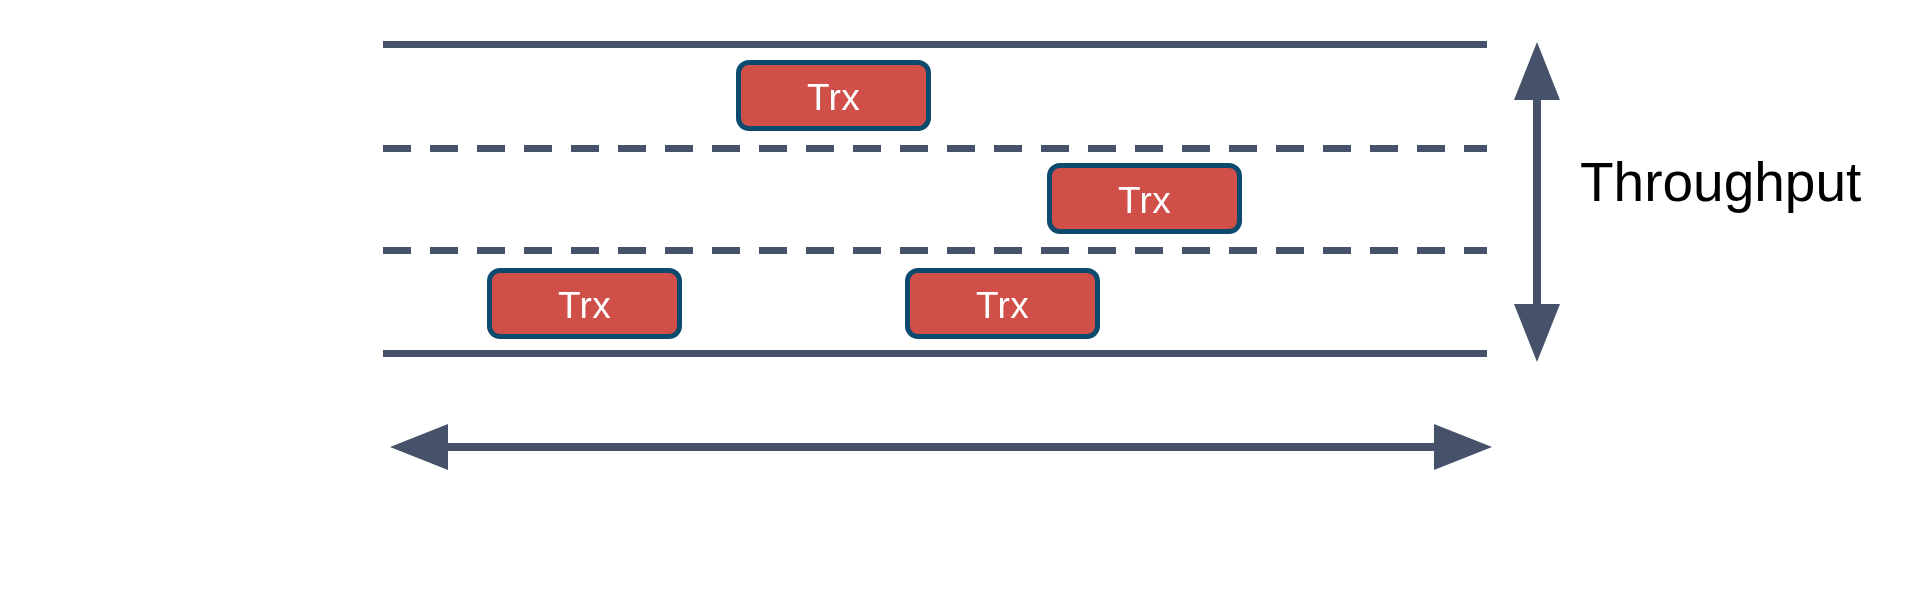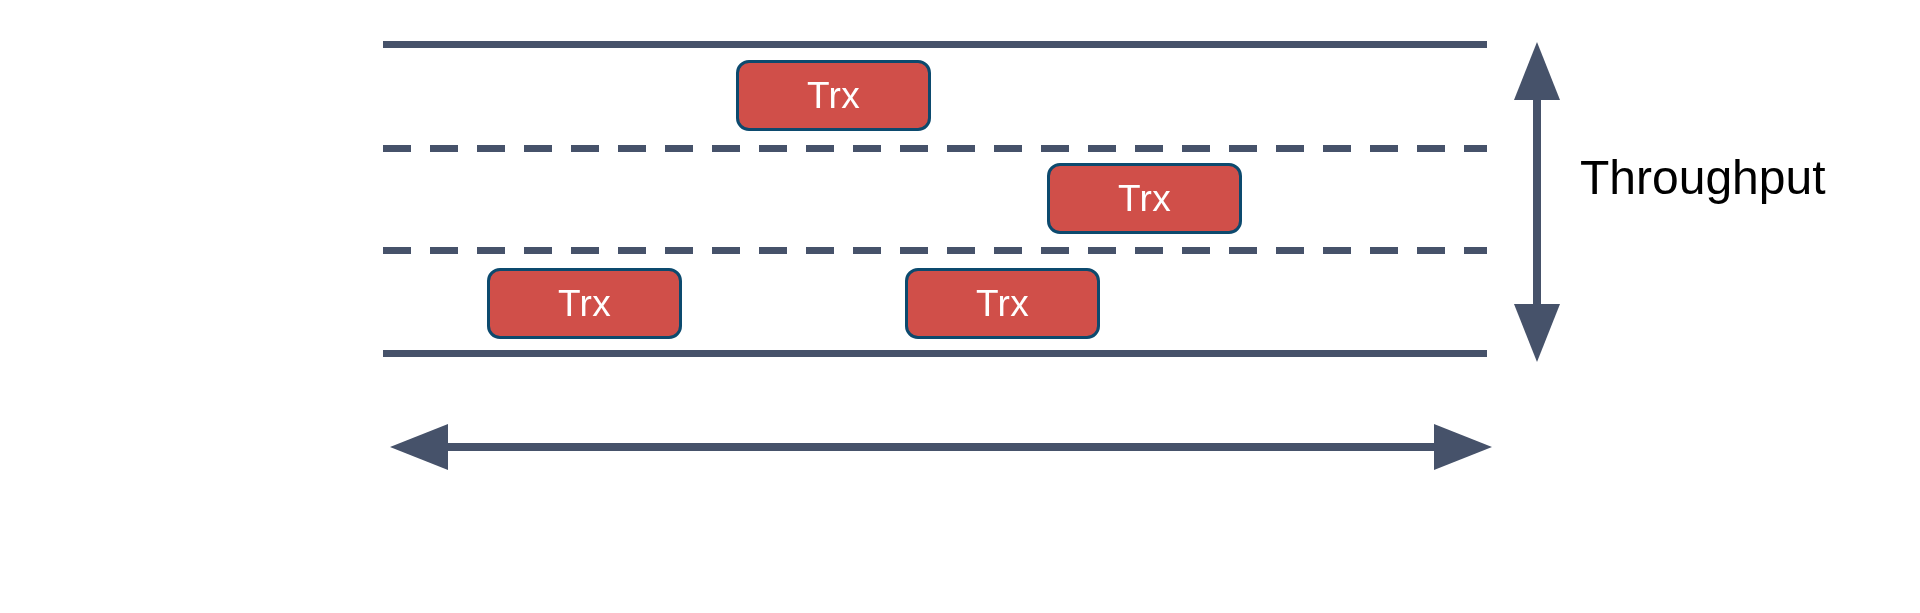--- a/index.html
+++ b/index.html
@@ -42,21 +42,21 @@
   .rail-dashed.d1 { top: 145px; }
   .rail-dashed.d2 { top: 247px; }
 
   
   .trx {
     position: absolute;
     width: 195px;
     height: 71px;
     box-sizing: border-box;
     background: #d04f49;
-    border: 3px solid #0c4a6e;
+    border: 5px solid #0c4a6e;
     border-radius: 13px;
     color: #ffffff;
     font-size: 37px;
     line-height: 65px;
     text-align: center;
     letter-spacing: 0.3px;
   }
   .trx-1 { left: 736px; top: 60px; }
   .trx-2 { left: 1047px; top: 163px; }
   .trx-3 { left: 487px; top: 268px; }
@@ -133,21 +133,21 @@
     height: 0;
     border-top: 23px solid transparent;
     border-bottom: 23px solid transparent;
     border-left: 58px solid #46526a;
   }
 
   
   .label {
     position: absolute;
     color: #000000;
-    font-size: 48px;
+    font-size: 55px;
     white-space: nowrap;
   }
   .label-throughput {
     left: 1580px;
     top: 150px;
   }
   .label-time {
     left: 738px;
     top: 508px;
   }

